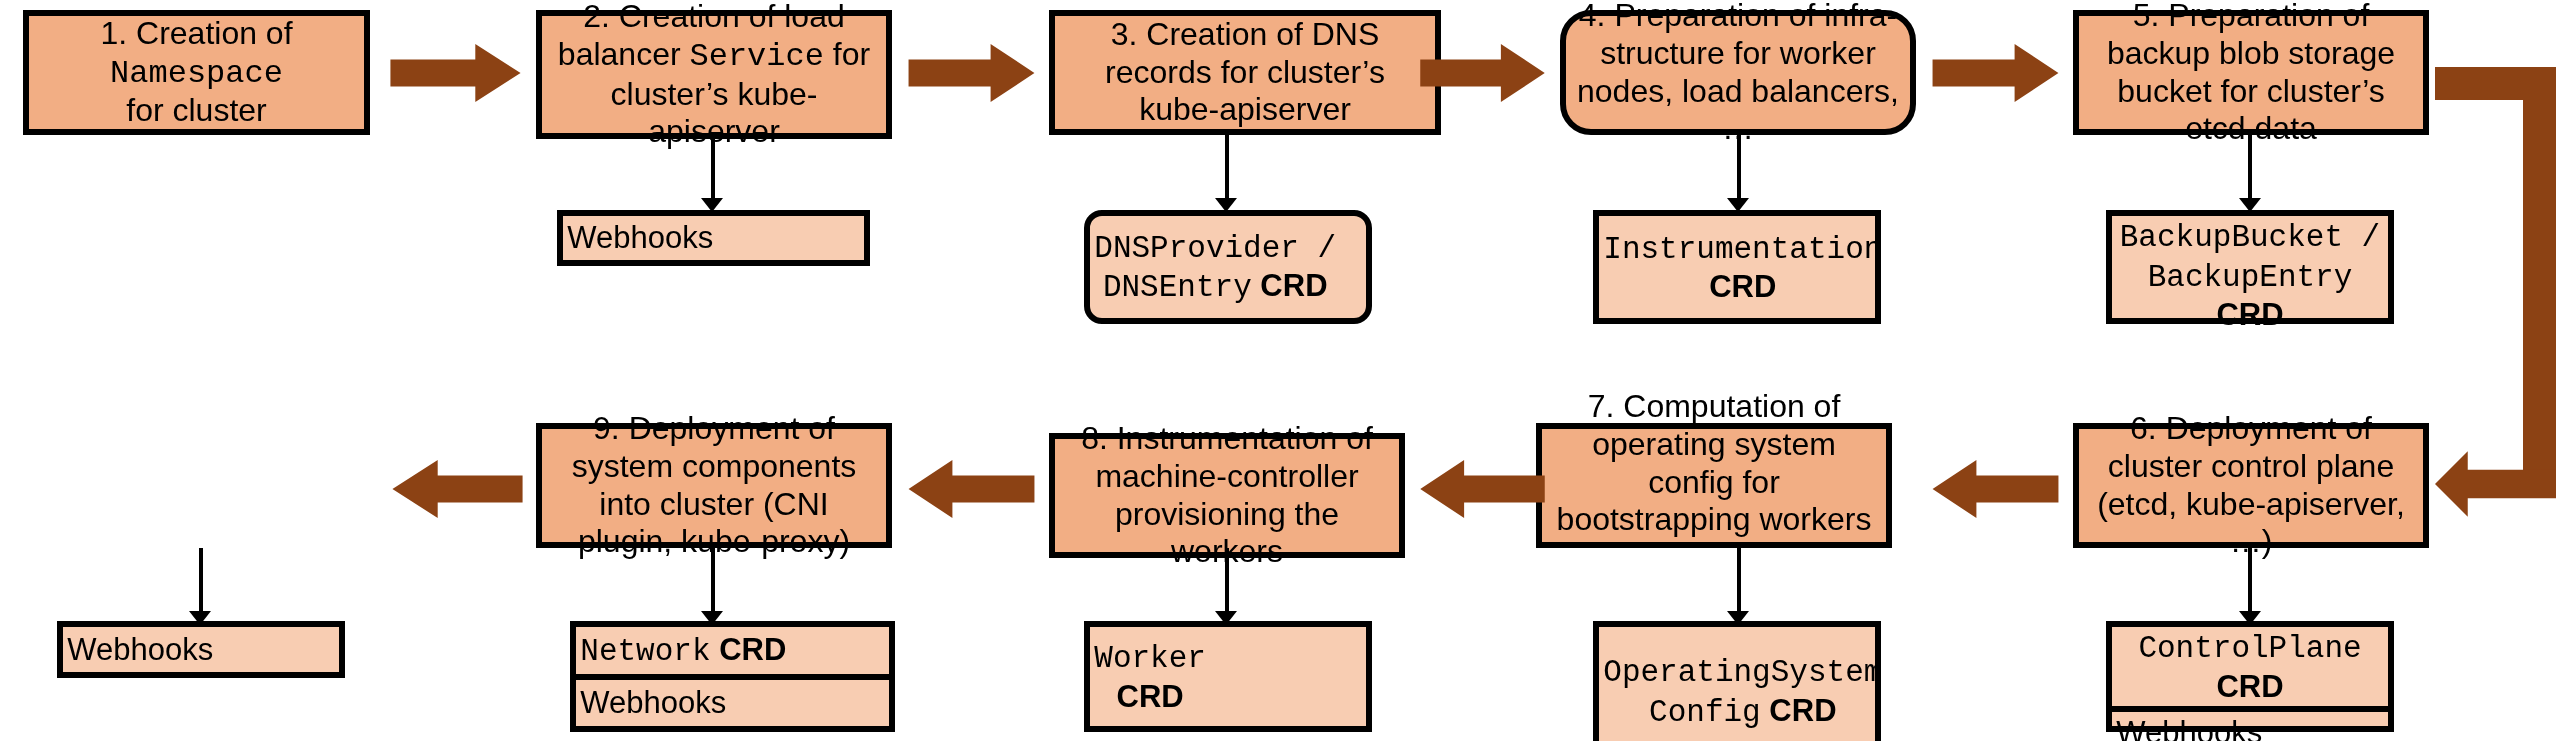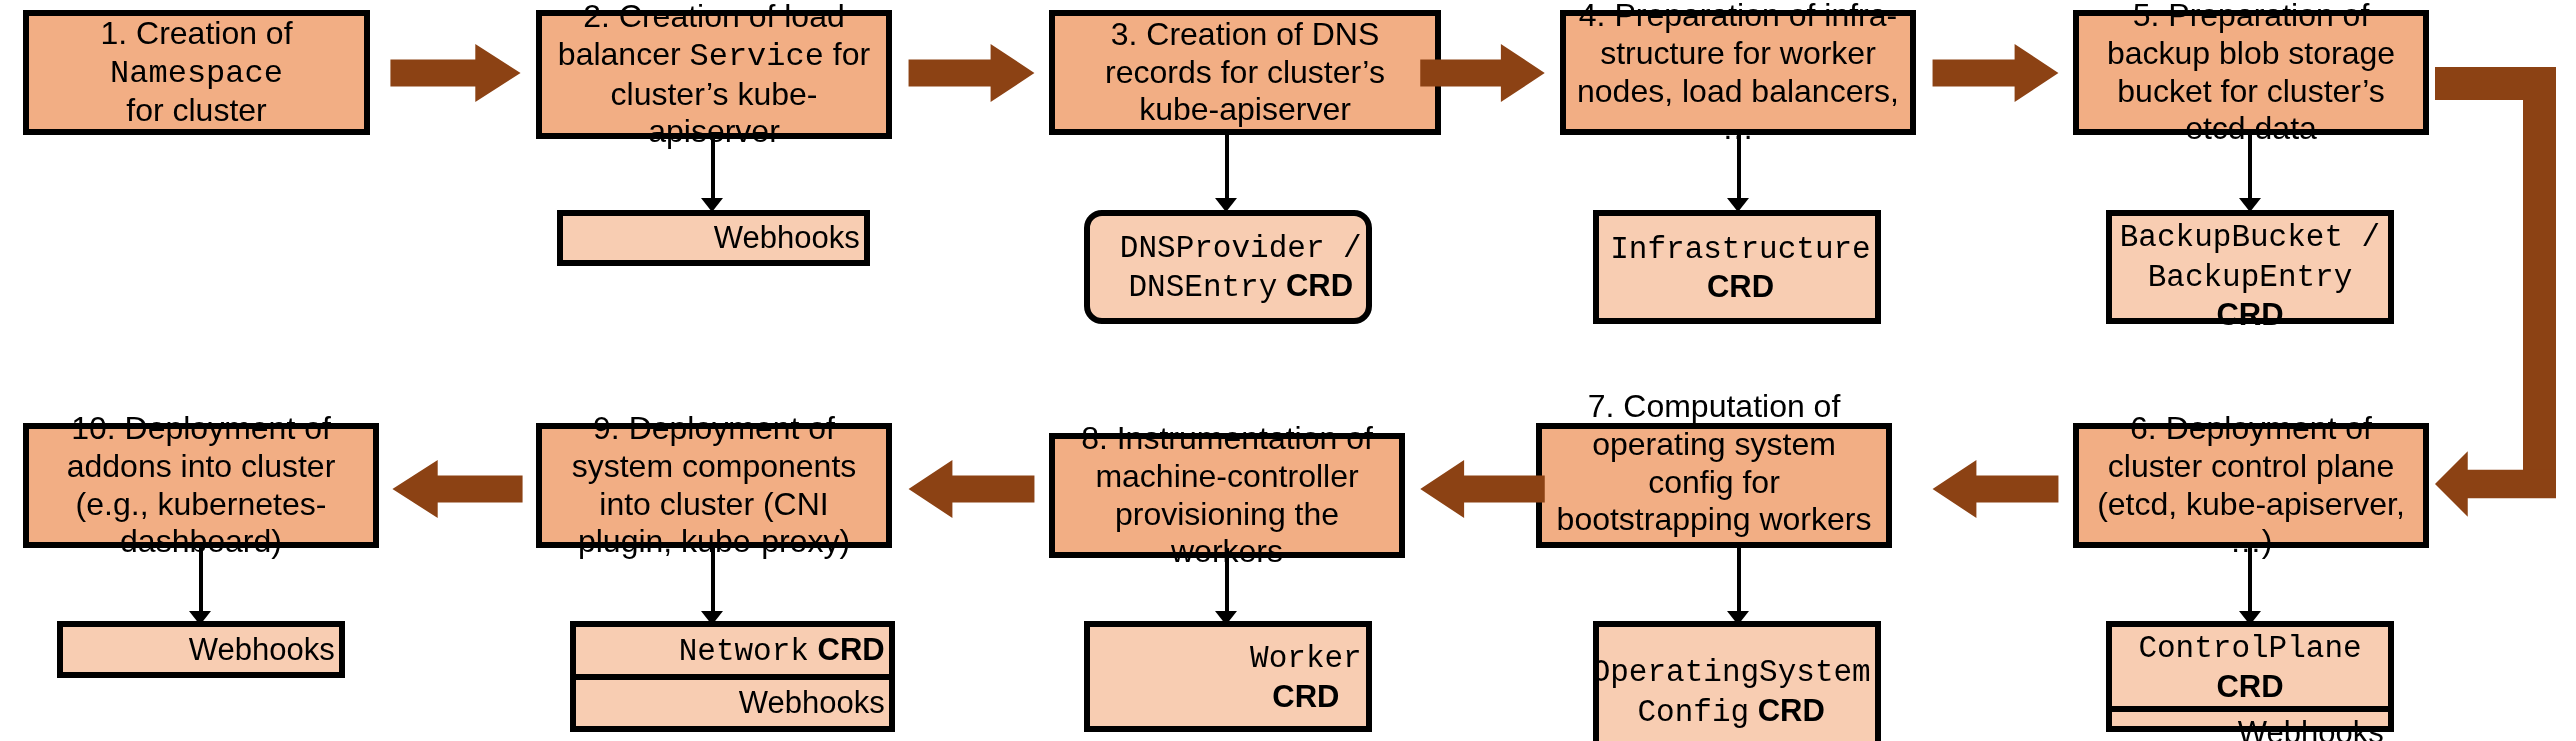--- a/index.html
+++ b/index.html
@@ -23,21 +23,21 @@
     position:absolute;
     background:#F8CDB2;
     border:6.4px solid #000;
     box-sizing:border-box;
     display:flex;flex-direction:column;
     font-family:"Liberation Sans",sans-serif;
     color:#000;
   }
   .sub-cell{
     flex:1;
-    display:flex;align-items:center;justify-content:flex-end;
+    display:flex;align-items:center;justify-content:flex-start;
     text-align:center;
     font-size:31px;
     line-height:1.2;
     padding:1.4px 4.3px;
   }
   .sub-cell + .sub-cell{border-top:6.4px solid #000;}
   .mono{font-family:"Liberation Mono","DejaVu Sans Mono",monospace;}
   .bold{font-weight:bold;}
 
   
@@ -76,21 +76,21 @@
       <span class="mono">Service</span>
       <span>for</span><br>
       <span>cluster’s kube-apiserver</span>
     </div>
   </div>
 
   <div class="step-box" style="left:1049px;top:10px;width:392px;height:125px;">
     <span>3. Creation of DNS records for cluster’s kube-apiserver</span>
   </div>
 
-  <div class="step-box" style="left:1560px;top:10px;width:356px;height:125px;">
+  <div class="step-box" style="left:1560px;top:10px;width:356px;height:125px;border-radius:31px;">
     <span>4. Preparation of infra-structure for worker nodes, load balancers, …</span>
   </div>
 
   <div class="step-box" style="left:2073px;top:10px;width:356px;height:125px;">
     <span>5. Preparation of backup blob storage bucket for cluster’s etcd data</span>
   </div>
 
   <div class="barrow" style="left:390px;top:44px;width:131px;height:58px;">
     <svg viewBox="0 0 184 82" width="131" height="58">
       <polygon points="0,22 120,22 120,0 184,41 120,82 120,60 0,60" fill="#8C4214"></polygon>
@@ -138,41 +138,38 @@
         <span class="bold">CRD</span>
       </div>
     </div>
   </div>
 
   <div class="conn" style="left:1737px;top:135px;height:67px;"></div>
   <div class="conn-head" style="left:1727px;top:198px;"></div>
   <div class="sub-box" style="left:1593px;top:210px;width:288px;height:114px;">
     <div class="sub-cell">
       <div>
-        <span class="mono">Infrastructure</span><br>
+        <span class="mono">Instrumentation</span><br>
         <span class="bold">CRD</span>
       </div>
     </div>
   </div>
 
   <div class="conn" style="left:2248px;top:135px;height:67px;"></div>
   <div class="conn-head" style="left:2239px;top:198px;"></div>
   <div class="sub-box" style="left:2106px;top:210px;width:288px;height:114px;">
     <div class="sub-cell">
       <div>
         <span class="mono">BackupBucket /</span><br>
         <span class="mono">BackupEntry</span>
         <span class="bold">CRD</span>
       </div>
     </div>
   </div>
 
-  <div class="step-box" style="left:23px;top:423px;width:356px;height:125px;">
-    <span>10. Deployment of addons into cluster (e.g., kubernetes-dashboard)</span>
-  </div>
 
   <div class="step-box" style="left:536px;top:423px;width:356px;height:125px;align-items:center;">
     <span>9. Deployment of system components into cluster (CNI plugin, kube-proxy)</span>
   </div>
 
   <div class="step-box" style="left:1049px;top:433px;width:356px;height:125px;">
     <span>8. Instrumentation of machine-controller provisioning the workers</span>
   </div>
 
   <div class="step-box" style="left:1536px;top:423px;width:356px;height:125px;align-items:flex-end;">

